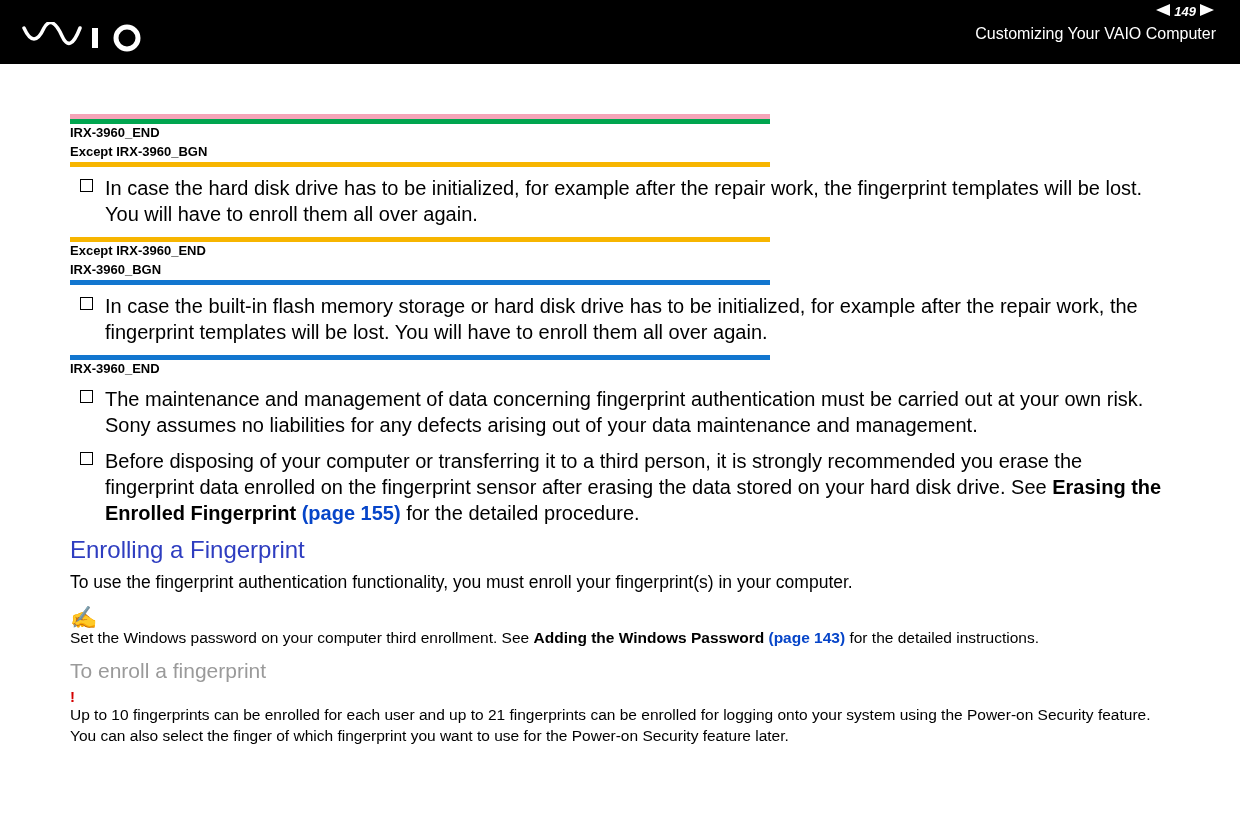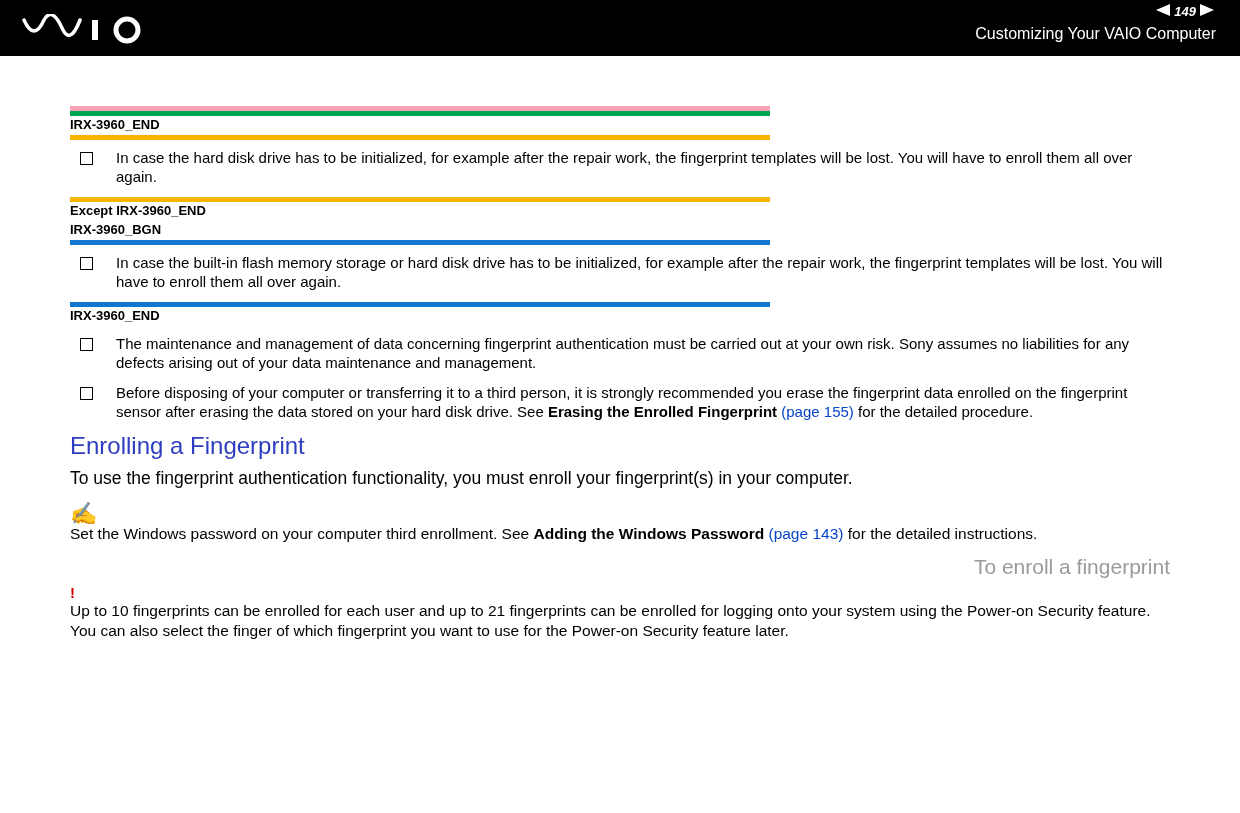--- a/index.html
+++ b/index.html
@@ -1,20 +1,20 @@
 <!DOCTYPE html>
 <html><head>
 <meta charset="utf-8">
 <style>
   * { box-sizing: border-box; margin: 0; padding: 0; }
   html, body { width: 1240px; background: #fff; font-family: Arial, Helvetica, sans-serif; color: #000; }
   .header {
     background: #000;
     color: #fff;
-    height: 56px;
+    height: 64px;
     position: relative;
     padding: 0 24px;
   }
   .vaio-logo {
     position: absolute;
     left: 22px;
     bottom: 8px;
   }
   .nav-right {
     position: absolute;
@@ -57,35 +57,34 @@
     font-size: 13px;
     font-weight: bold;
     font-family: Arial, Helvetica, sans-serif;
     line-height: 1.3;
     padding: 1px 0 1px 0;
   }
   .bullet-item {
     display: flex;
     align-items: flex-start;
     margin: 8px 0 10px 0;
-    font-size: 15px;
+    font-size: 20px;
     line-height: 1.3;
     font-family: Arial, Helvetica, sans-serif;
-    gap: 11px;
   }
   .bullet-box {
     flex: 0 0 auto;
     width: 13px;
     height: 13px;
     border: 1.6px solid #000;
     margin: 4px 12px 0 10px;
   }
   .bullet-text { flex: 1; }
   .bullet-text b { font-weight: bold; }
-  .link { color: #0645c9; font-weight: normal; }
+  .link { color: #0645c9; font-weight: bold; }
   .h2 {
     color: #2e3dc0;
     font-size: 24px;
     font-family: Arial, Helvetica, sans-serif;
     margin: 8px 0 8px 0;
     font-weight: normal;
   }
   .para {
     font-size: 17.5px;
     margin-bottom: 14px;
@@ -104,21 +103,20 @@
     font-size: 15.5px;
     font-family: Arial, Helvetica, sans-serif;
   }
   .note-text b { font-weight: bold; }
   .h3 {
     color: #9a9a9a;
     font-size: 21px;
     font-family: Arial, Helvetica, sans-serif;
     margin: 8px 0 6px 0;
     font-weight: normal;
-    text-align: right;
   }
   .alert-block { margin: 0 0 8px 0; }
   .alert-mark {
     color: #d40000;
     font-weight: bold;
     font-size: 15px;
     line-height: 1;
     margin-bottom: 1px;
     font-family: Arial, Helvetica, sans-serif;
   }
@@ -156,20 +154,21 @@
     <div class="section-title">Customizing Your VAIO Computer</div>
   </div>
 </div>
 
 <div class="page-body">
 
   <div class="tag-block">
     <div class="color-bar bar-pink"></div>
     <div class="color-bar bar-green"></div>
     <div class="tag-label">IRX-3960_END</div>
+    <div class="tag-label">Except IRX-3960_BGN</div>
     <div class="color-bar bar-yellow"></div>
   </div>
 
   <div class="bullet-item">
     <div class="bullet-box"></div>
     <div class="bullet-text">In case the hard disk drive has to be initialized, for example after the repair work, the fingerprint templates will be lost. You will have to enroll them all over again.</div>
   </div>
 
   <div class="tag-block">
     <div class="color-bar bar-yellow"></div>

